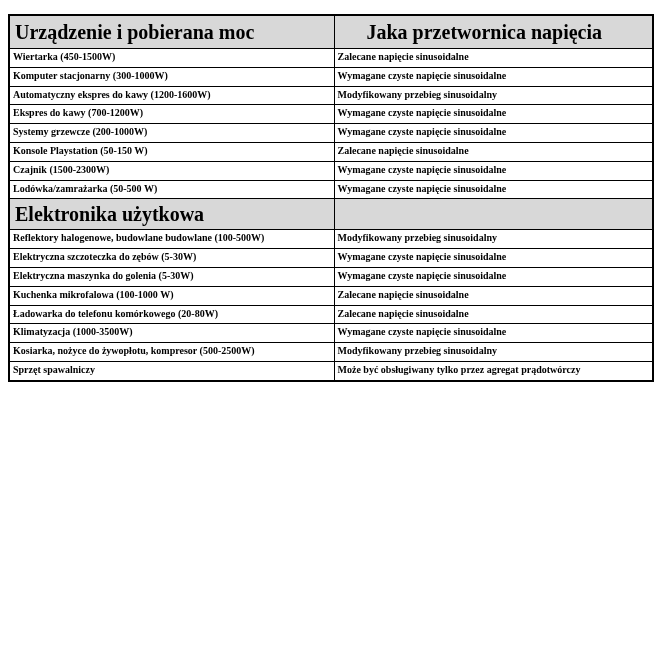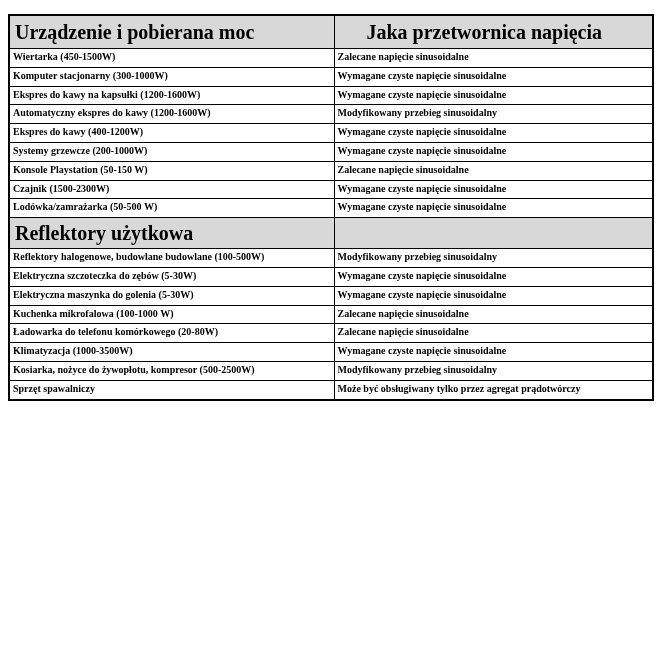--- a/index.html
+++ b/index.html
@@ -72,49 +72,45 @@
     <tbody id="table-body">
         <tr>
           <td>Wiertarka (450-1500W)</td>
           <td>Zalecane napięcie sinusoidalne</td>
         </tr>
         <tr>
           <td>Komputer stacjonarny (300-1000W)</td>
           <td>Wymagane czyste napięcie sinusoidalne</td>
         </tr>
         <tr>
-          <td>Ekspres do kawy na kapsułki (1200-1600W)</td>
-          <td>Wymagane czyste napięcie sinusoidalne</td>
-        </tr>
-        <tr>
           <td>Automatyczny ekspres do kawy (1200-1600W)</td>
           <td>Modyfikowany przebieg sinusoidalny</td>
         </tr>
         <tr>
-          <td>Ekspres do kawy (400-1200W)</td>
+          <td>Ekspres do kawy (700-1200W)</td>
           <td>Wymagane czyste napięcie sinusoidalne</td>
         </tr>
         <tr>
           <td>Systemy grzewcze (200-1000W)</td>
           <td>Wymagane czyste napięcie sinusoidalne</td>
         </tr>
         <tr>
           <td>Konsole Playstation (50-150 W)</td>
           <td>Zalecane napięcie sinusoidalne</td>
         </tr>
         <tr>
           <td>Czajnik (1500-2300W)</td>
           <td>Wymagane czyste napięcie sinusoidalne</td>
         </tr>
         <tr>
           <td>Lodówka/zamrażarka (50-500 W)</td>
           <td>Wymagane czyste napięcie sinusoidalne</td>
         </tr>
         <tr>
-          <td class="section-cell" style="background: rgb(216, 216, 216);">Reflektory użytkowa</td>
+          <td class="section-cell" style="background: rgb(216, 216, 216);">Elektronika użytkowa</td>
           <td class="section-cell section-empty" style="background: rgb(216, 216, 216);"></td>
         </tr>
         <tr>
           <td>Reflektory halogenowe, budowlane budowlane (100-500W)</td>
           <td>Modyfikowany przebieg sinusoidalny</td>
         </tr>
         <tr>
           <td>Elektryczna szczoteczka do zębów (5-30W)</td>
           <td>Wymagane czyste napięcie sinusoidalne</td>
         </tr>

